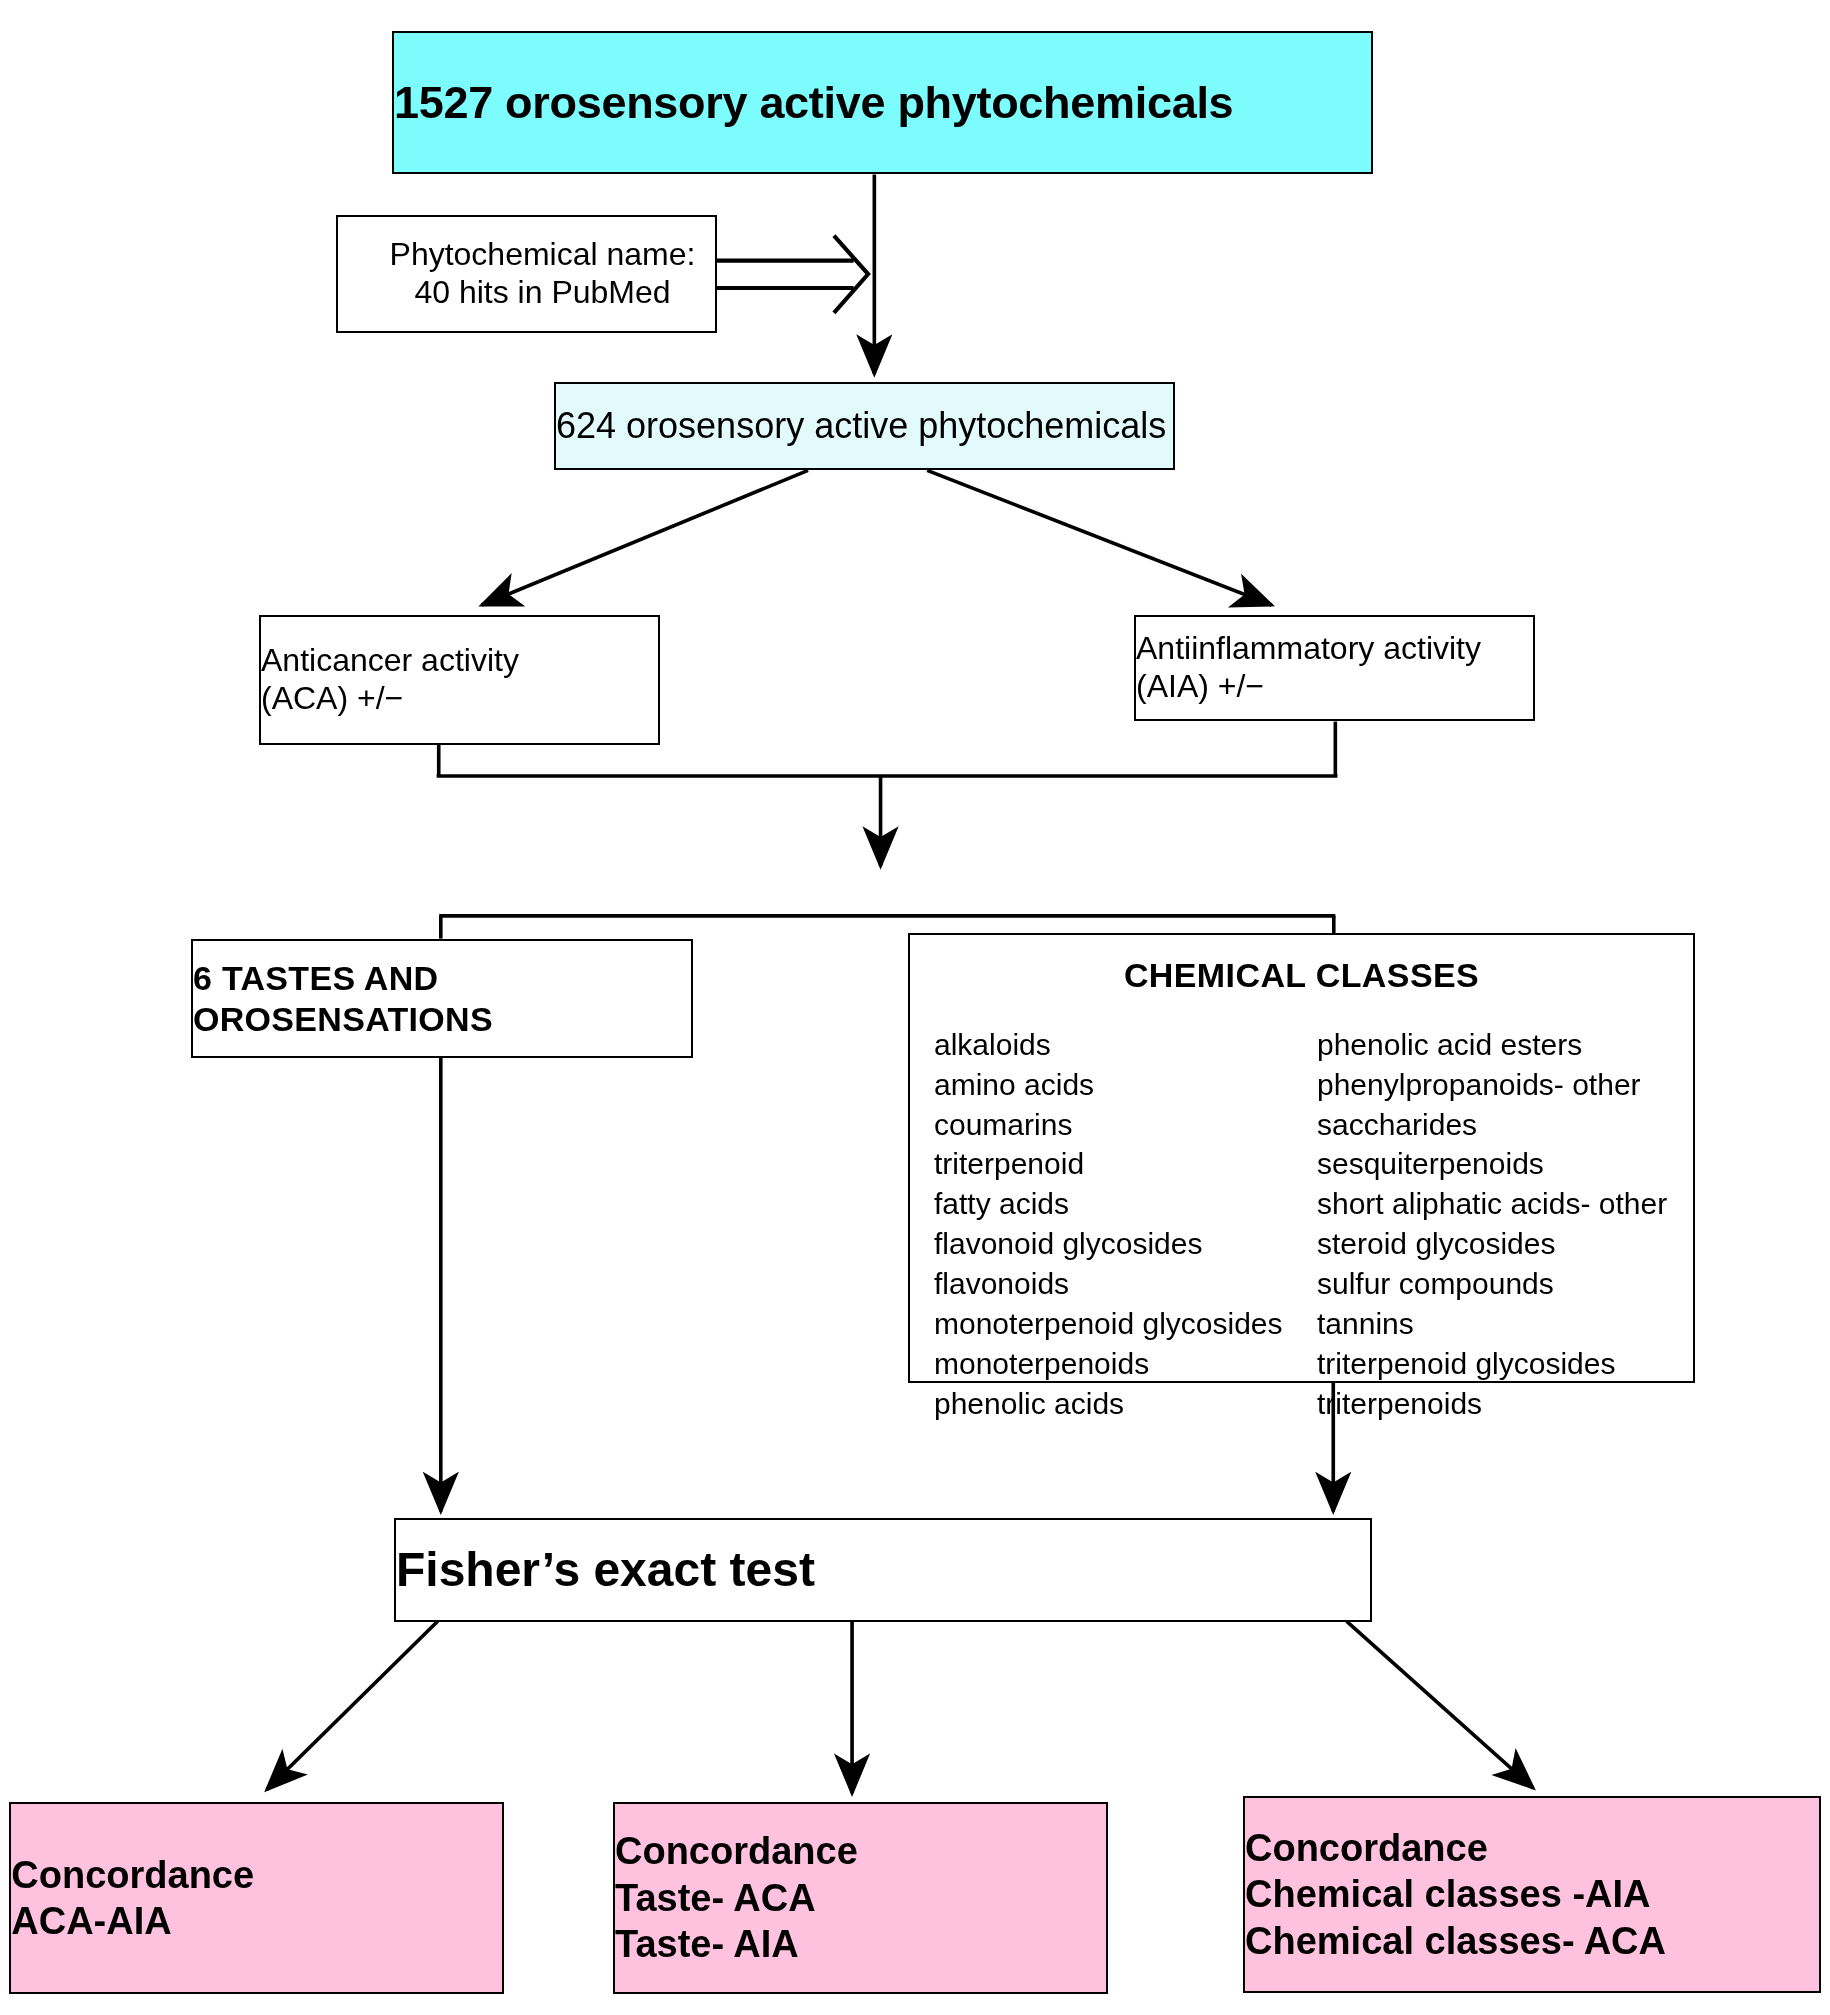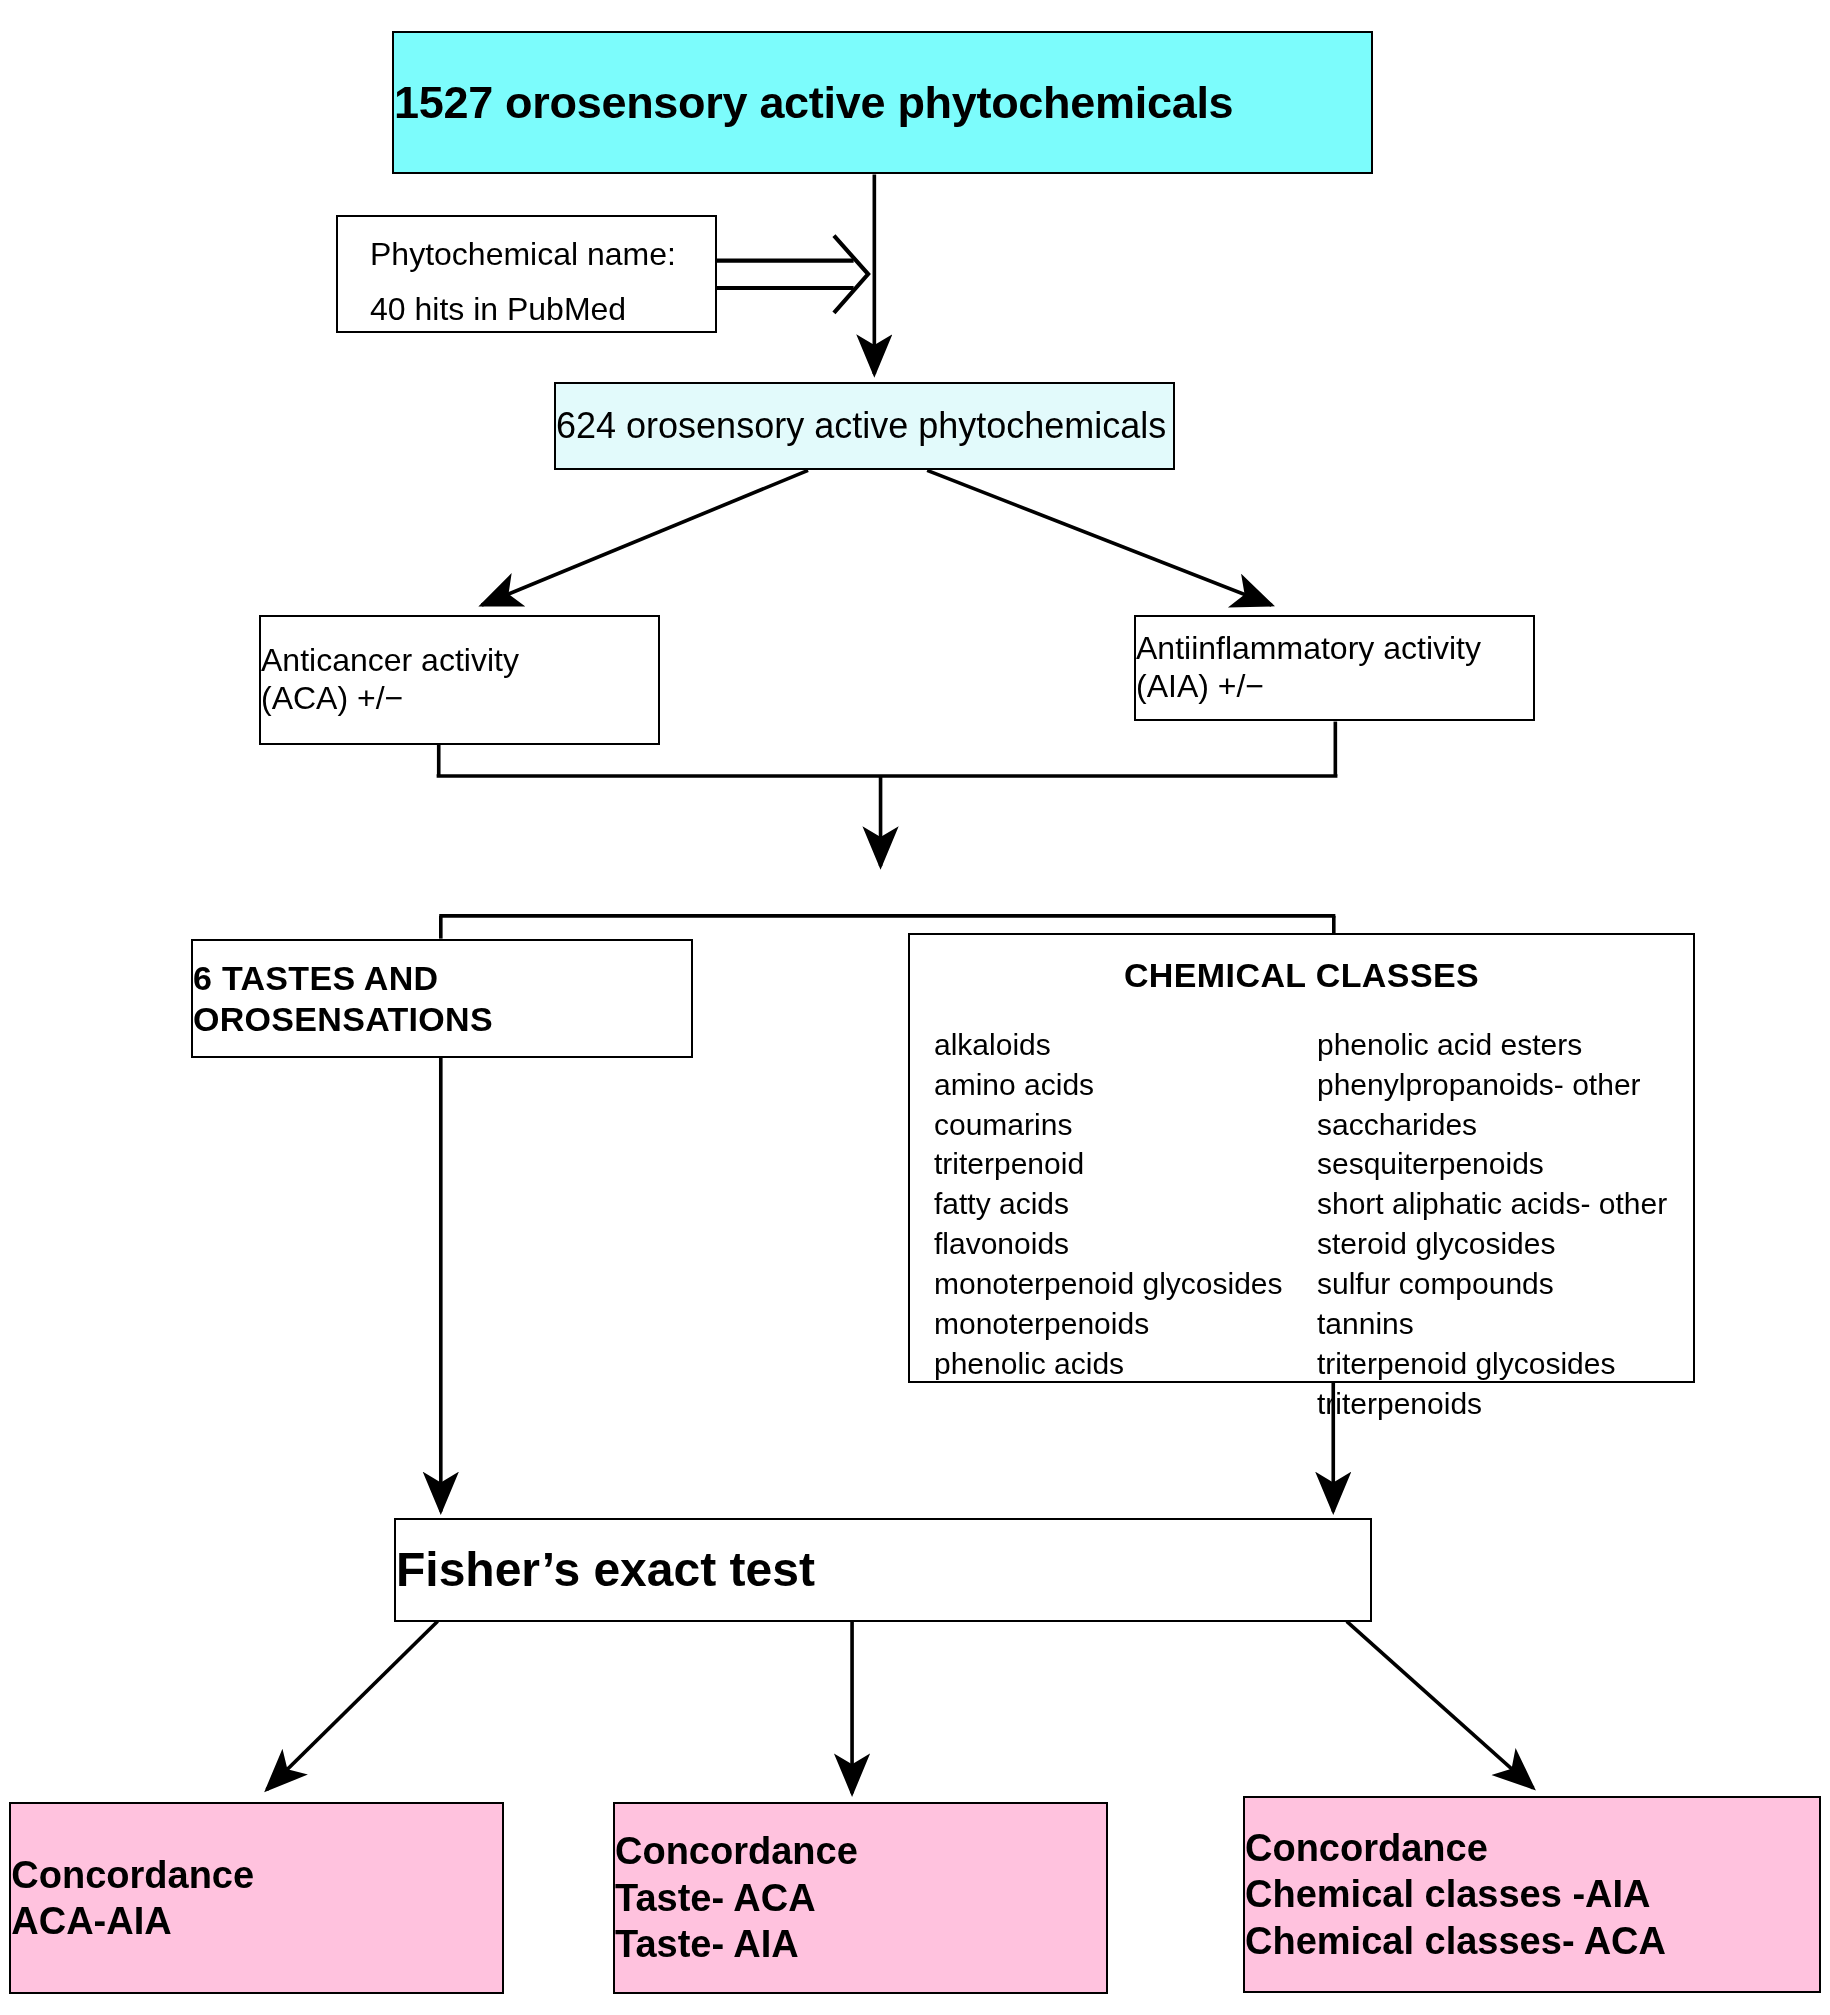--- a/index.html
+++ b/index.html
@@ -37,21 +37,21 @@
     font-size: 45px;
     font-weight: bold;
     letter-spacing: -0.3px;
   }
   #box-pubmed {
     left: 336px; top: 215px; width: 381px; height: 118px;
     font-size: 32px;
     align-items: flex-start;
     padding-left: 32px;
   }
-  #box-pubmed .ln { display: block; width: 100%; text-align: left; margin-top: 17px; }
+  #box-pubmed .ln { display: block; width: 100%; text-align: center; }
   #box-624 {
     left: 554px; top: 382px; width: 621px; height: 88px;
     background: #E2FAFB;
     font-size: 36px;
   }
   #box-aca {
     left: 259px; top: 615px; width: 401px; height: 130px;
     font-size: 32px;
   }
   #box-aia {
@@ -187,20 +187,21 @@
 
   <div class="node" id="box-chem">
     <div id="chem-title">CHEMICAL CLASSES</div>
     <div class="chem-cols">
       <div class="chem-col left" id="chem-left">
           <div>alkaloids</div>
           <div>amino acids</div>
           <div>coumarins</div>
           <div>triterpenoid</div>
           <div>fatty acids</div>
+          <div>flavonoid glycosides</div>
           <div>flavonoids</div>
           <div>monoterpenoid glycosides</div>
           <div>monoterpenoids</div>
           <div>phenolic acids</div>
         </div>
       <div class="chem-col right" id="chem-right">
           <div>phenolic acid esters</div>
           <div>phenylpropanoids- other</div>
           <div>saccharides</div>
           <div>sesquiterpenoids</div>

